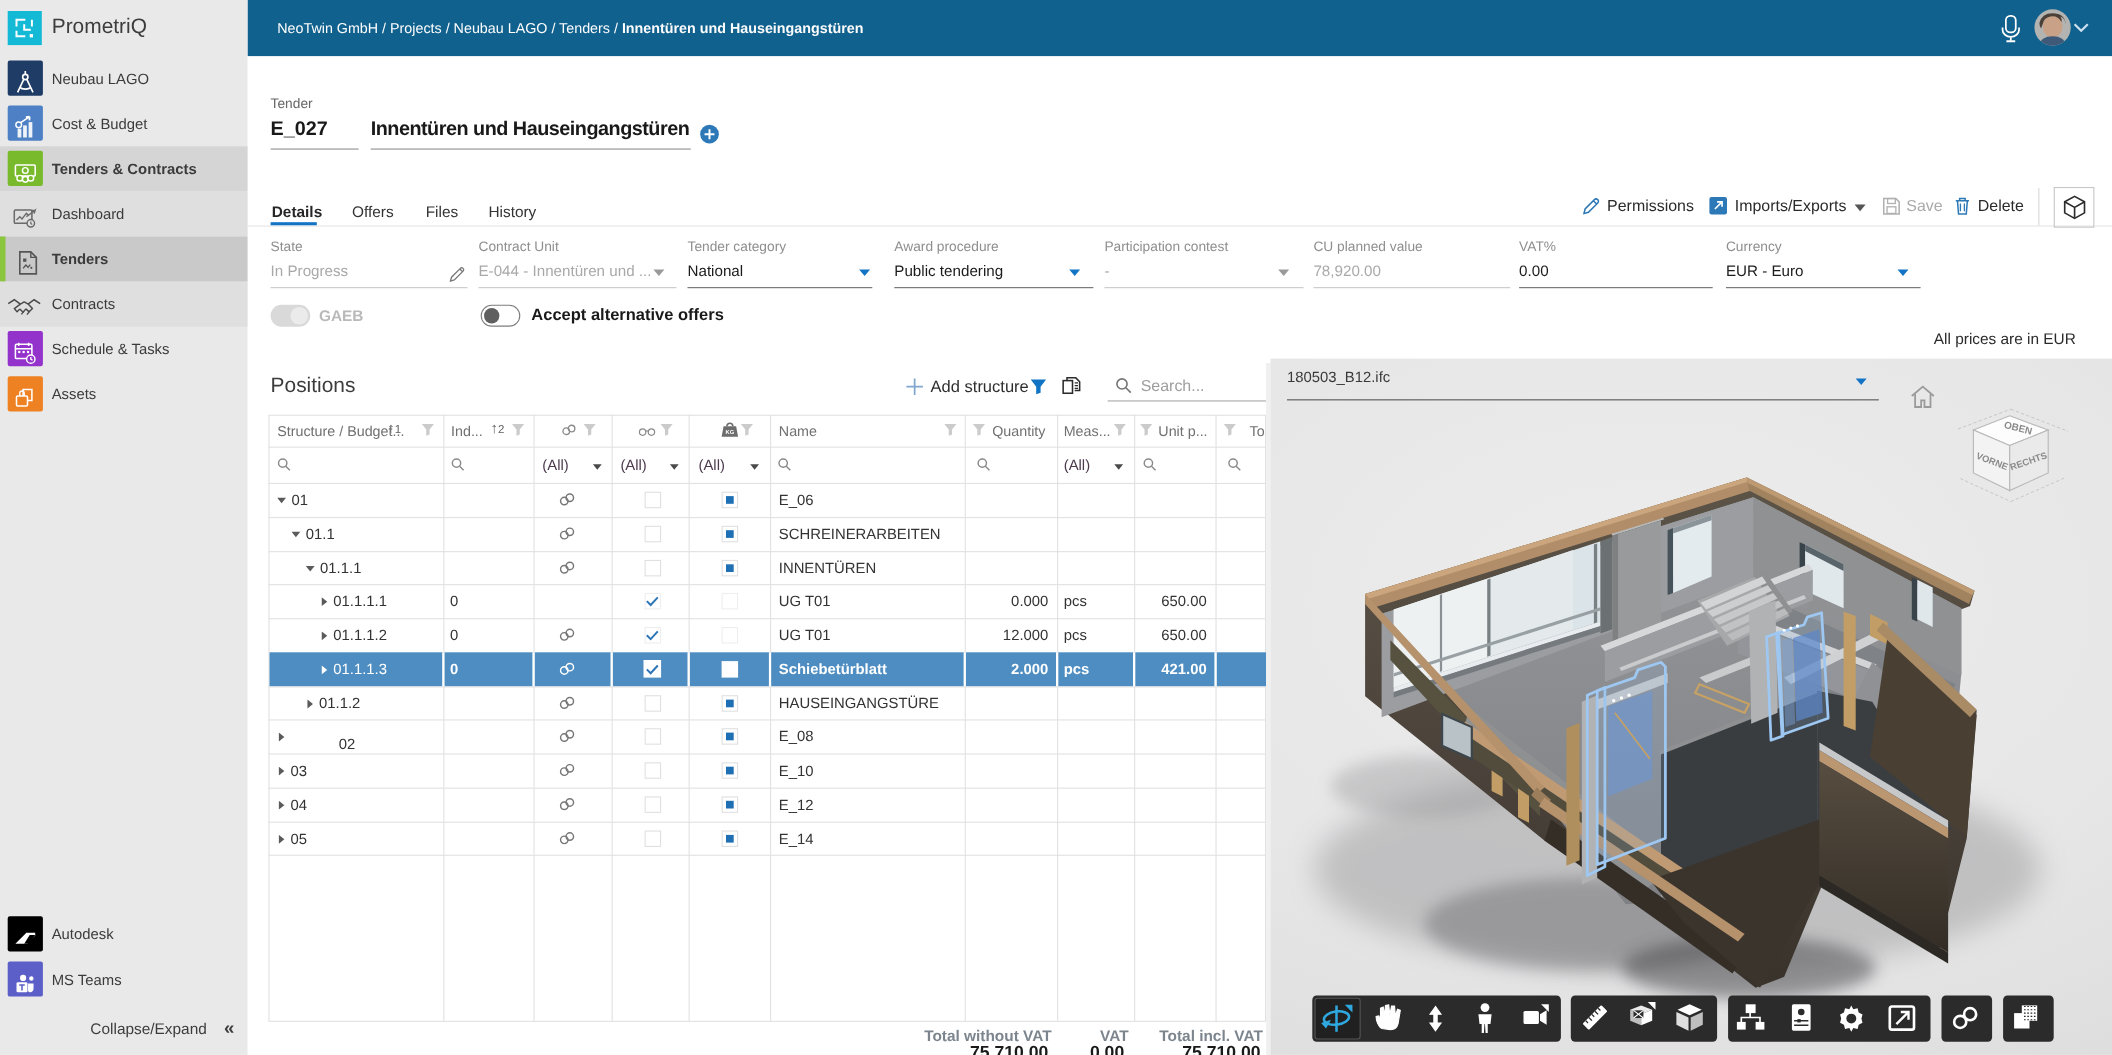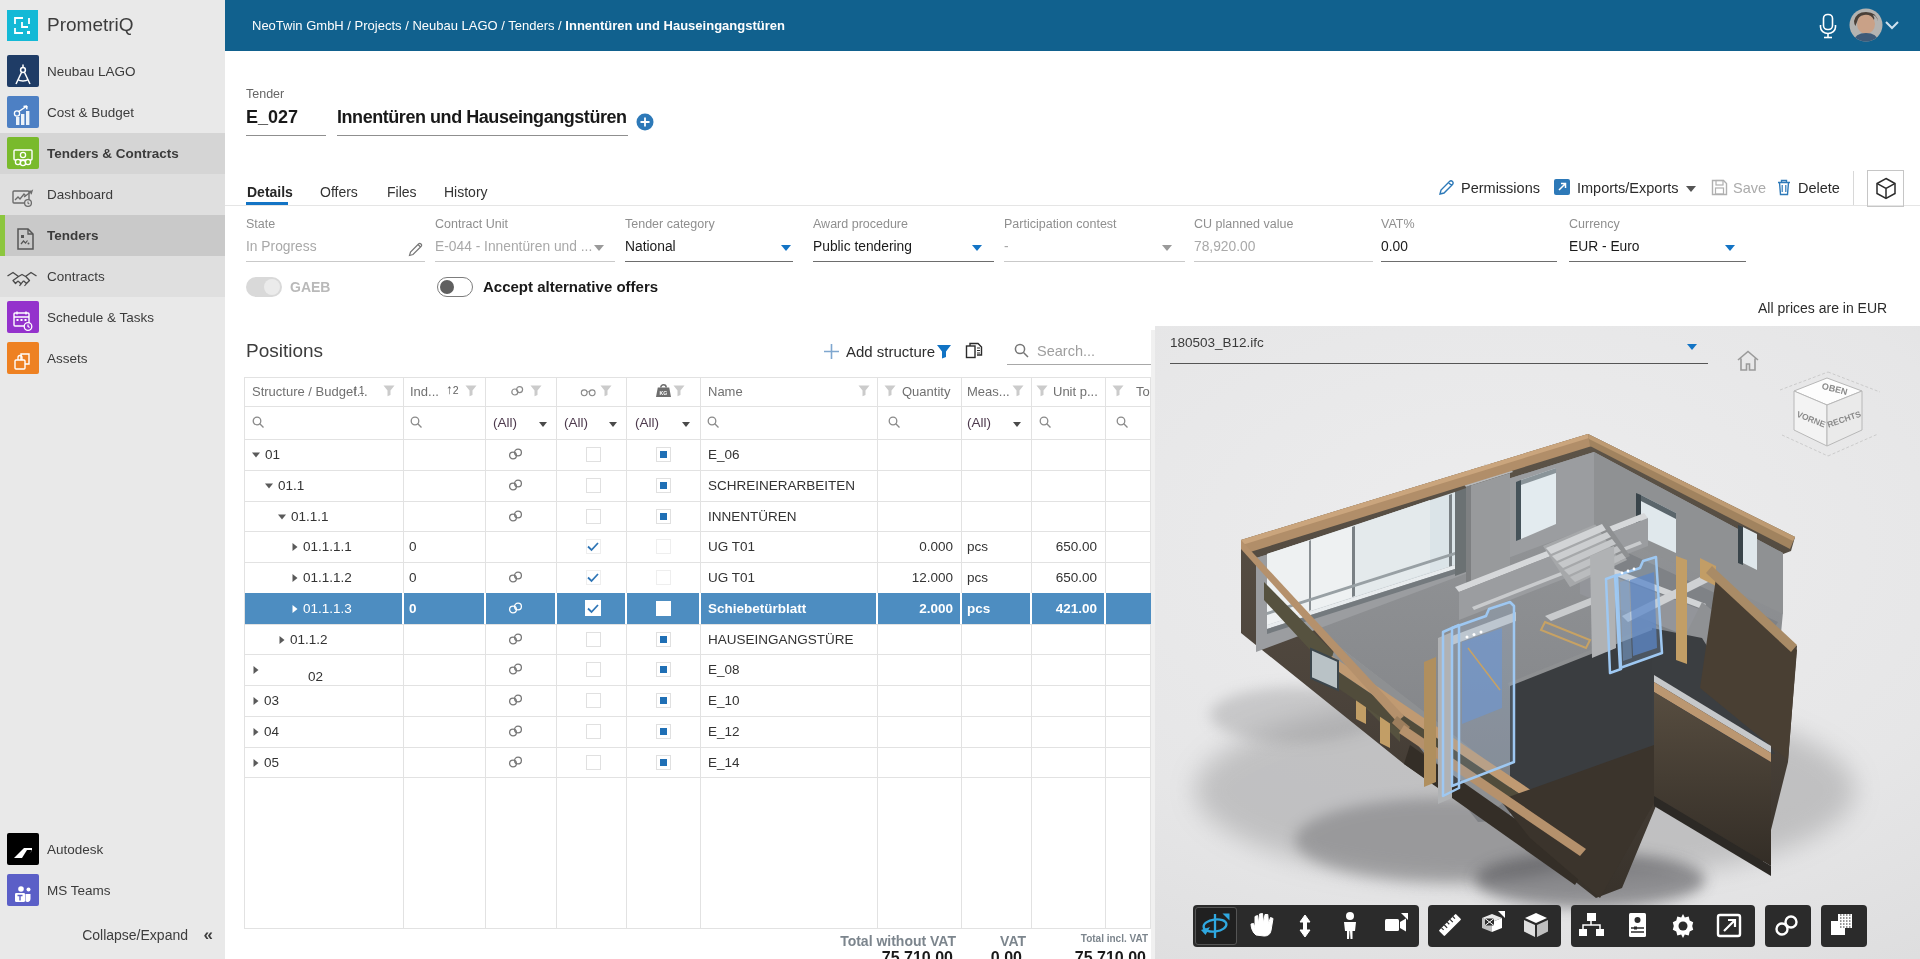--- a/index.html
+++ b/index.html
@@ -592,21 +592,21 @@
   <svg class="abs" style="left:508px;top:755px" width="15" height="13">
       <use href="#chain"></use>
     </svg>
   <div class="abs cb" style="left:586px;top:755px;"></div>
   <div class="abs cb" style="left:656px;top:755px;"></div>
   <div class="abs" style="left:660px;top:759px;width:7px;height:7px;background:#1f6fb5;"></div>
   <div class="abs tcell" style="left:708px;top:755px;">E_14</div>
 
   <div class="abs" style="left:756px;top:933px;width:200px;text-align:right;font-size:14px;font-weight:bold;color:#7c858d;">Total without VAT</div>
   <div class="abs" style="left:876px;top:933px;width:150px;text-align:right;font-size:14px;font-weight:bold;color:#7c858d;">VAT</div>
-  <div class="abs" style="left:948px;top:933px;width:200px;text-align:right;font-size:10px;font-weight:bold;color:#7c858d;">Total incl. VAT</div>
+  <div class="abs" style="left:948px;top:933px;width:200px;text-align:right;font-size:14px;font-weight:bold;color:#7c858d;">Total incl. VAT</div>
   <div class="abs" style="left:753px;top:949px;width:200px;text-align:right;font-size:16px;font-weight:bold;color:#1a1a1a;">75 710.00</div>
   <div class="abs" style="left:872px;top:949px;width:150px;text-align:right;font-size:16px;font-weight:bold;color:#1a1a1a;">0.00</div>
   <div class="abs" style="left:946px;top:949px;width:200px;text-align:right;font-size:16px;font-weight:bold;color:#1a1a1a;">75 710.00</div>
 
   <div class="abs" style="left:1151px;top:330px;width:4px;height:629px;background:#f0f0f0;"></div>
 
   <div class="abs" id="viewer" style="left:1155px;top:326px;width:765px;height:633px;background:radial-gradient(ellipse 120% 90% at 45% 35%, #ededee 0%, #e6e6e7 55%, #dadadb 100%);"></div>
 
   <svg class="abs" style="left:1155px;top:326px" width="765" height="633" viewBox="1155 326 765 633">
     <defs>

